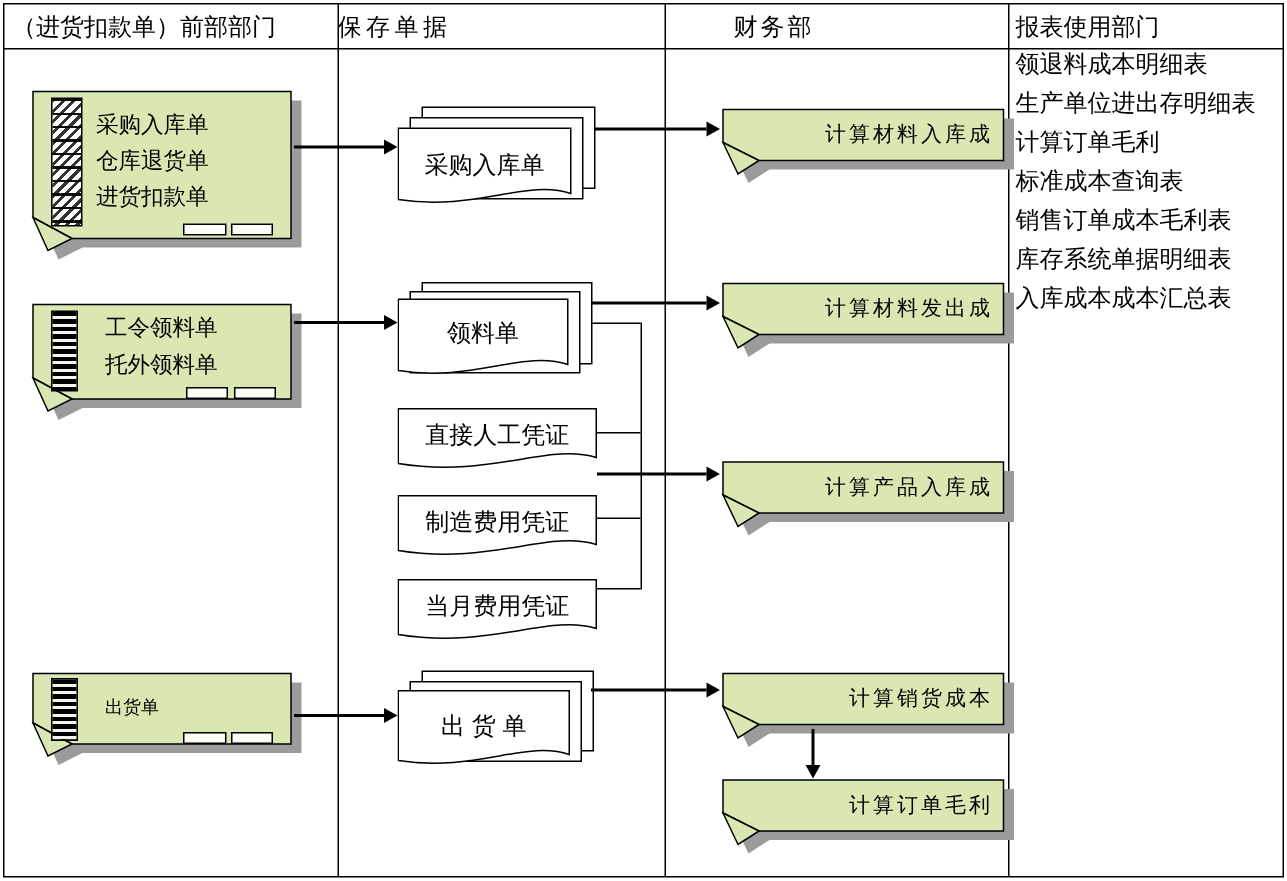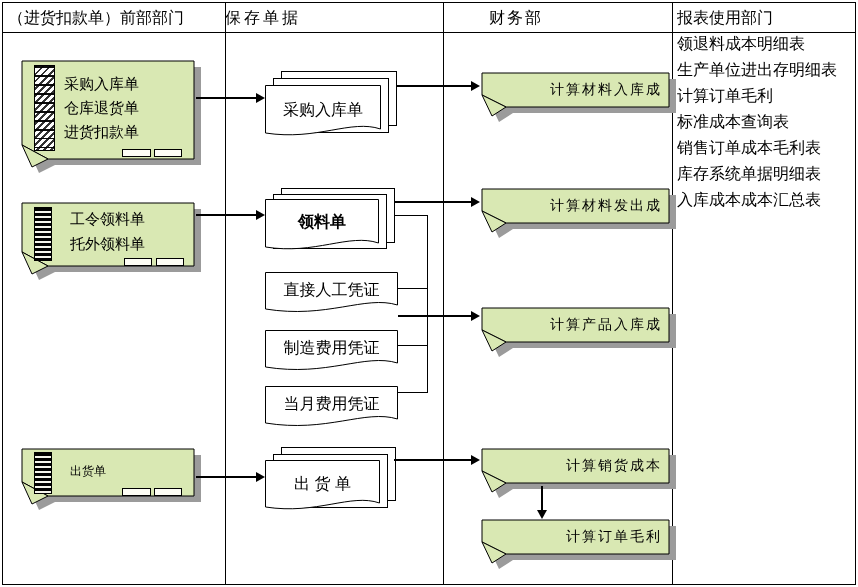--- a/index.html
+++ b/index.html
@@ -98,21 +98,21 @@
     </svg>
     <div class="doc-lbl" style="left:0;top:30px;width:116px;">采购入库单</div>
   </div>
 
   <div class="shape" style="left:265px;top:187px;width:134px;height:84px;">
     <svg width="134" height="84">
       <rect x="16.5" y="1.5" width="113" height="54" fill="#fff" stroke="#000"></rect>
       <rect x="8.5" y="7.5" width="113" height="54" fill="#fff" stroke="#000"></rect>
       <path d="M0.5,12.5 L113.5,12.5 L113.5,56 C 84,46 50,68 0.5,60 Z" fill="#fff" stroke="#000"></path>
     </svg>
-    <div class="doc-lbl" style="left:0;top:25px;width:114px;font-weight:bold;">领料单</div>
+    <div class="doc-lbl" style="left:0;top:25px;width:114px;">领料单</div>
   </div>
 
   <div class="shape" style="left:265px;top:272px;width:134px;height:48px;">
     <svg width="134" height="48">
       <path d="M0.5,0.5 L132.5,0.5 L132.5,33 C 100,23 62,47 0.5,37 Z" fill="#fff" stroke="#000"></path>
     </svg>
     <div class="doc-lbl" style="left:0;top:8px;width:133px;">直接人工凭证</div>
   </div>
 
   <div class="shape" style="left:265px;top:330px;width:134px;height:48px;">

